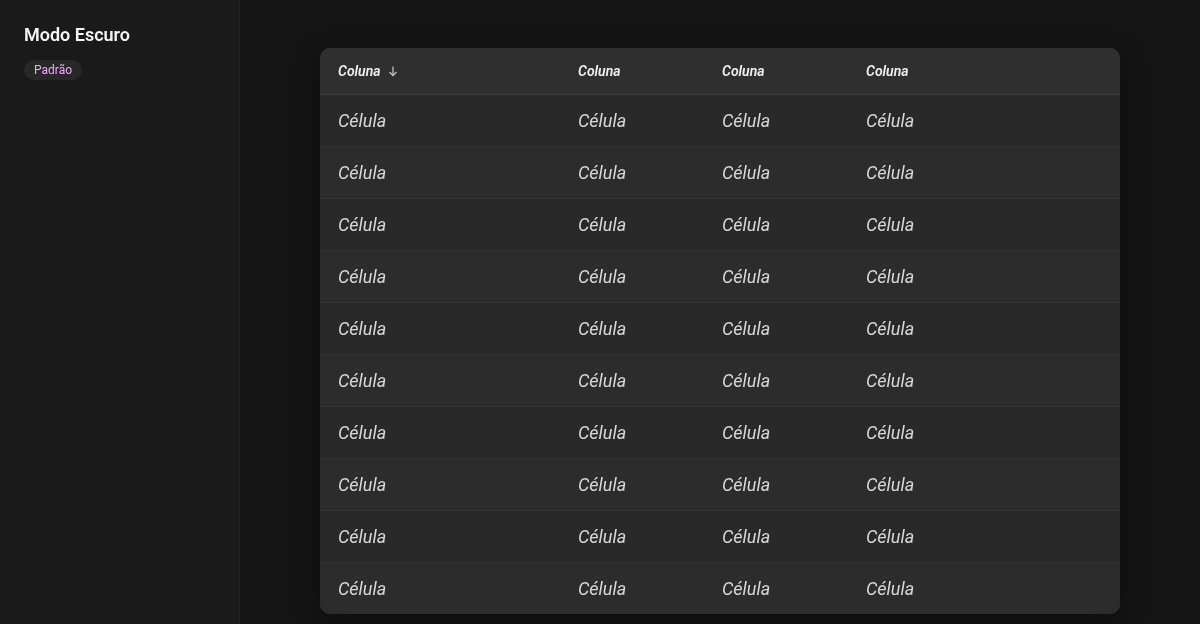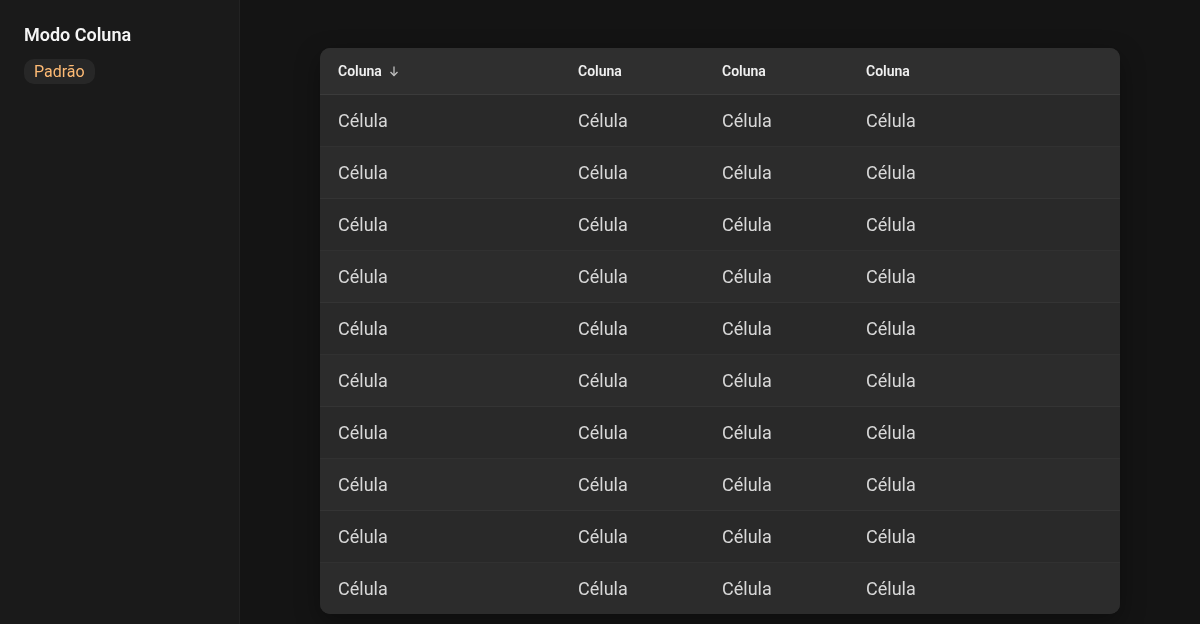--- a/index.html
+++ b/index.html
@@ -24,22 +24,22 @@
     }
     .sidebar-title {
       font-size: 18px;
       font-weight: 600;
       color: #f5f5f5;
       margin-bottom: 14px;
     }
     .badge {
       display: inline-block;
       background: rgba(255,255,255,0.06);
-      color: #fdba74;
-      font-size: 16px;
+      color: #f0abfc;
+      font-size: 12px;
       padding: 3px 10px;
       border-radius: 10px;
     }
     .main {
       flex: 1;
       background: #141414;
       padding: 48px 80px 48px 80px;
       display: flex;
       justify-content: center;
       align-items: flex-start;
@@ -47,20 +47,21 @@
     .table-card {
       width: 800px;
       background: #2b2b2b;
       border-radius: 10px;
       overflow: hidden;
       box-shadow: 0 8px 24px rgba(0,0,0,0.35);
     }
     table {
       width: 100%;
       border-collapse: collapse;
+      font-style: italic;
     }
     thead tr {
       background: #2f2f2f;
     }
     th {
       text-align: left;
       font-size: 14px;
       font-weight: 600;
       color: #f0f0f0;
       padding: 15px 18px;
@@ -93,21 +94,21 @@
     }
     th:nth-child(1), td:nth-child(1) { width: 30%; }
     th:nth-child(2), td:nth-child(2) { width: 18%; }
     th:nth-child(3), td:nth-child(3) { width: 18%; }
     th:nth-child(4), td:nth-child(4) { width: 34%; }
   </style>
 </head>
 <body>
 
 <div class="sidebar">
-  <div class="sidebar-title">Modo Coluna</div>
+  <div class="sidebar-title">Modo Escuro</div>
   <span class="badge">Padrão</span>
 </div>
 
 <div class="main">
   <div class="table-card">
     <table>
       <thead>
         <tr>
           <th>
             <span class="th-inner">

